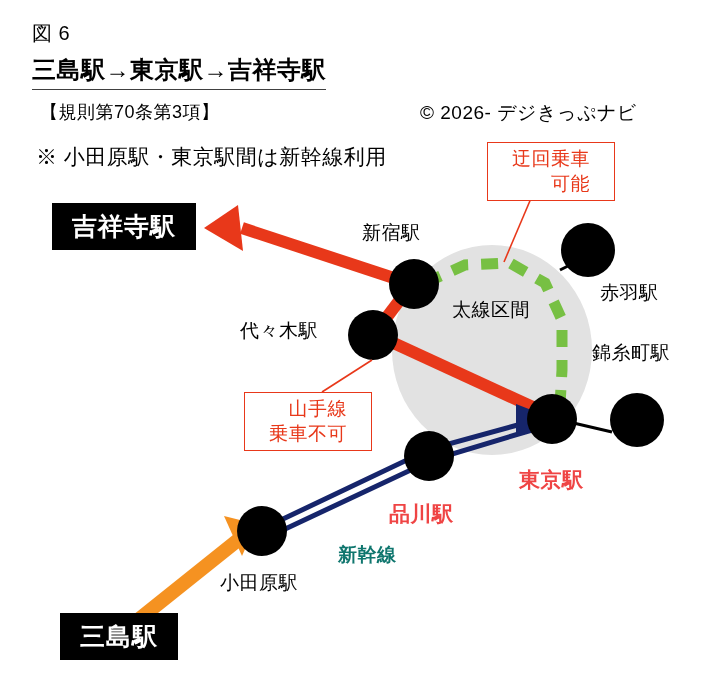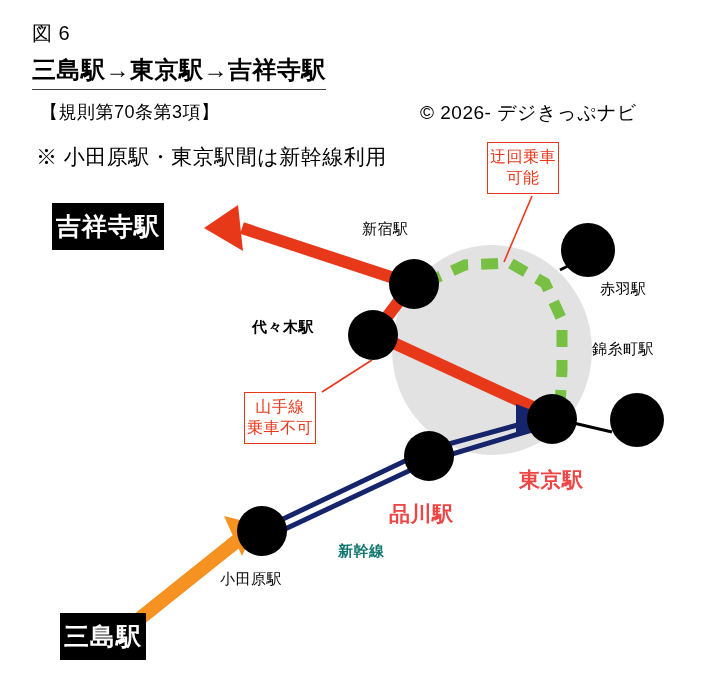--- a/index.html
+++ b/index.html
@@ -63,38 +63,38 @@
     height: 691px;
   }
 
   .station-box {
     position: absolute;
     background: #000000;
     color: #ffffff;
     font-weight: bold;
     font-size: 25px;
     text-align: center;
-    padding: 7px 4px;
+    padding: 7px 20px;
     letter-spacing: 1px;
     white-space: nowrap;
   }
   #box-kichijoji { left: 52px; top: 203px; }
   #box-mishima { left: 60px; top: 605px; margin-top: 8px; }
 
   .node-label {
     position: absolute;
-    font-size: 15px;
+    font-size: 19px;
     white-space: nowrap;
     letter-spacing: 0.5px;
   }
   .node-label.red { color: #ef4444; font-weight: bold; font-size: 21px; }
   .node-label.navy { color: #0f766e; font-weight: bold; }
 
   #lbl-shinjuku { left: 362px; top: 220px; }
-  #lbl-yoyogi   { left: 252px; top: 318px; font-weight: bold; }
+  #lbl-yoyogi   { left: 240px; top: 318px; }
   #lbl-akabane  { left: 600px; top: 280px; }
   #lbl-kinshicho{ left: 592px; top: 340px; }
   #lbl-tokyo    { left: 519px; top: 466px; }
   #lbl-shinagawa{ left: 389px; top: 500px; }
   #lbl-odawara  { left: 220px; top: 570px; }
   #lbl-shinkansen { left: 338px; top: 542px; }
 
   .area-label {
     position: absolute;
     left: 452px;
@@ -103,24 +103,24 @@
     line-height: 1.35;
     text-align: center;
     letter-spacing: 0.5px;
   }
 
   .callout {
     position: absolute;
     border: 1.6px solid #e8381a;
     color: #e8381a;
     background: #ffffff;
-    font-size: 16px;
+    font-size: 19px;
     line-height: 1.3;
-    text-align: center;
-    padding: 4px 2px;
+    text-align: right;
+    padding: 4px 24px;
     letter-spacing: 0.5px;
     white-space: nowrap;
   }
   #callout-detour { left: 487px; top: 142px; }
   #callout-yamanote { left: 196px; top: 392px; margin-left: 48px; }
 </style>
 </head>
 <body>
 
 <div class="fig-label">図 6</div>
@@ -168,20 +168,21 @@
 <div class="node-label" id="lbl-shinjuku">新宿駅</div>
 <div class="node-label" id="lbl-yoyogi">代々木駅</div>
 <div class="node-label" id="lbl-akabane">赤羽駅</div>
 <div class="node-label" id="lbl-kinshicho">錦糸町駅</div>
 <div class="node-label red" id="lbl-tokyo">東京駅</div>
 <div class="node-label red" id="lbl-shinagawa">品川駅</div>
 <div class="node-label" id="lbl-odawara">小田原駅</div>
 <div class="node-label navy" id="lbl-shinkansen">新幹線</div>
 
 <div class="area-label">
+  <div>太線区間</div>
 </div>
 
 <div class="callout" id="callout-detour">
   <div>迂回乗車</div>
   <div>可能</div>
 </div>
 
 <div class="callout" id="callout-yamanote">
   <div>山手線</div>
   <div>乗車不可</div>

